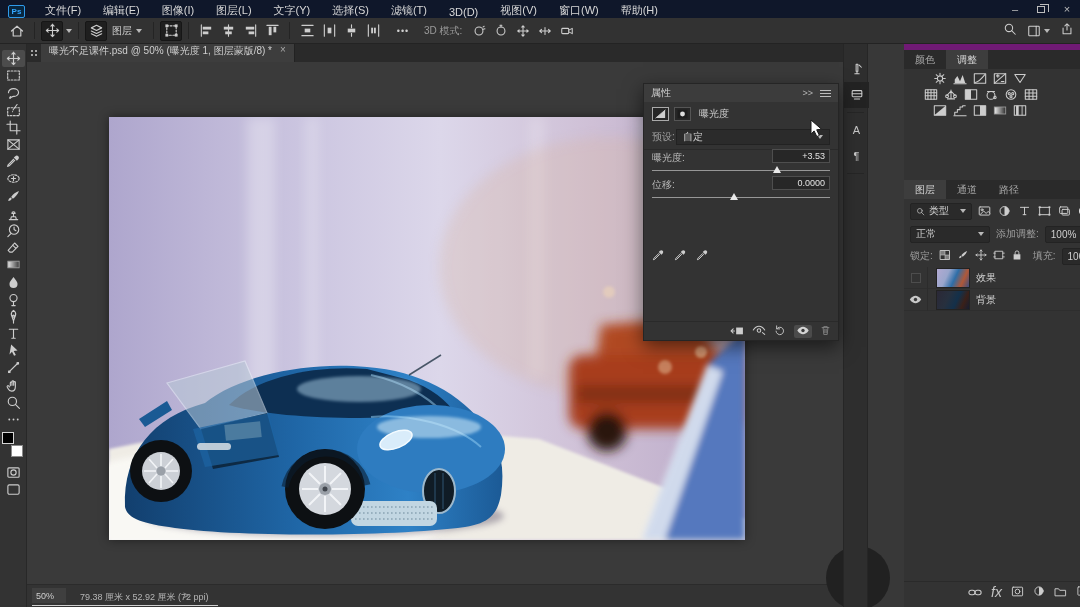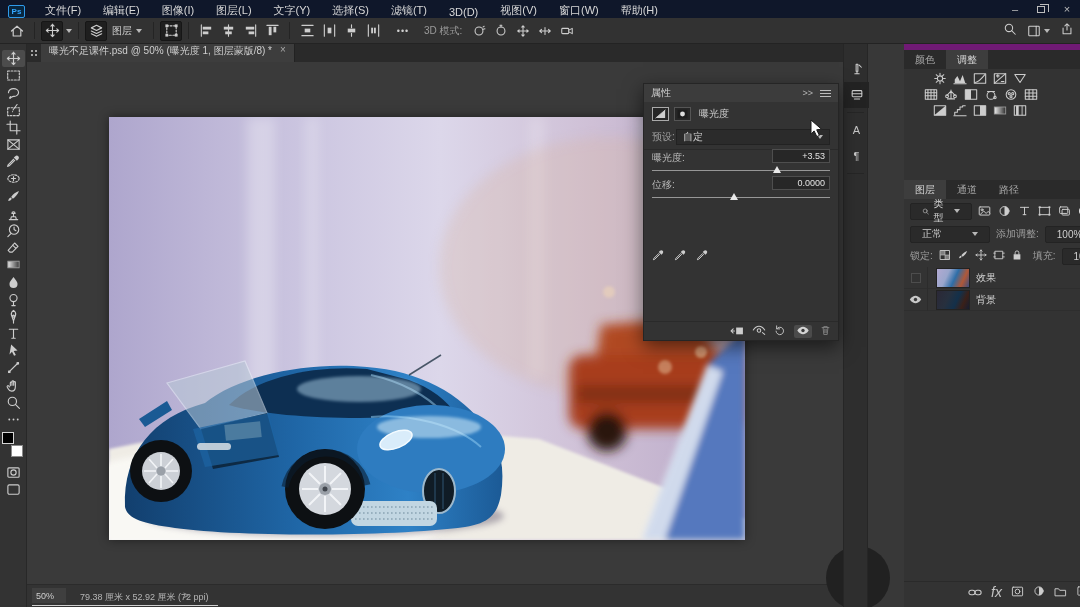--- a/index.html
+++ b/index.html
@@ -61,21 +61,21 @@
 .ptab-active{background:#3d3d3d;color:#d6d6d6}
 .pmenu{position:absolute;right:6px;top:6px;width:11px;height:7px;border-top:1px solid #bdbdbd;border-bottom:1px solid #bdbdbd}
 .pmenu:before{content:"";display:block;margin-top:2px;border-top:1px solid #bdbdbd}
 #adj-panel{position:absolute;left:0;top:6px;width:212px;height:130px;background:#333}
 #adj-header{font-size:10px;color:#bdbdbd;padding:6px 0 3px 8px}
 .adj-row{display:flex;gap:4px;margin:2px 0 2px 0}
 .adj-icon{width:16px;height:14px;display:flex;align-items:center;justify-content:center}
 #layers-panel{position:absolute;left:0;top:136px;width:212px;height:427px;background:#333}
 .lrow{display:flex;align-items:center;font-size:10px;color:#c9c9c9}
 #filter-row{height:24px;padding:0 6px;gap:5px}
-.mini-select{height:17px;background:#2a2a2a;border:1px solid #232323;border-radius:2px;display:flex;align-items:center;gap:4px;padding:0 11px;font-size:10px;color:#cfcfcf}
+.mini-select{height:17px;background:#2a2a2a;border:1px solid #232323;border-radius:2px;display:flex;align-items:center;gap:4px;padding:0 5px;font-size:10px;color:#cfcfcf}
 .fil-ic{width:15px;display:flex;justify-content:center}
 #filter-toggle{width:8px;height:8px;border-radius:50%;background:#e6e6e6;margin-left:2px}
 #blend-row{height:22px;padding:0 6px;gap:6px}
 #lock-row{height:22px;padding:0 6px;gap:6px}
 .dim-label{color:#9d9d9d}
 .layer-row{height:22px;display:flex;align-items:center;font-size:10px;color:#d0d0d0;border-bottom:1px solid #2e2e2e;position:relative}
 .layer-selected{background:#48494b}
 .eye-cell{width:24px;height:22px;display:flex;align-items:center;justify-content:center;border-right:1px solid #2c2c2c}
 .thumb{width:34px;height:20px;border:1px solid #222;margin:0 6px 0 8px}
 .mask-thumb{width:30px;height:20px;background:#fff;border:1px solid #efefef;outline:1px solid #3a3a3a;margin:0 6px}

